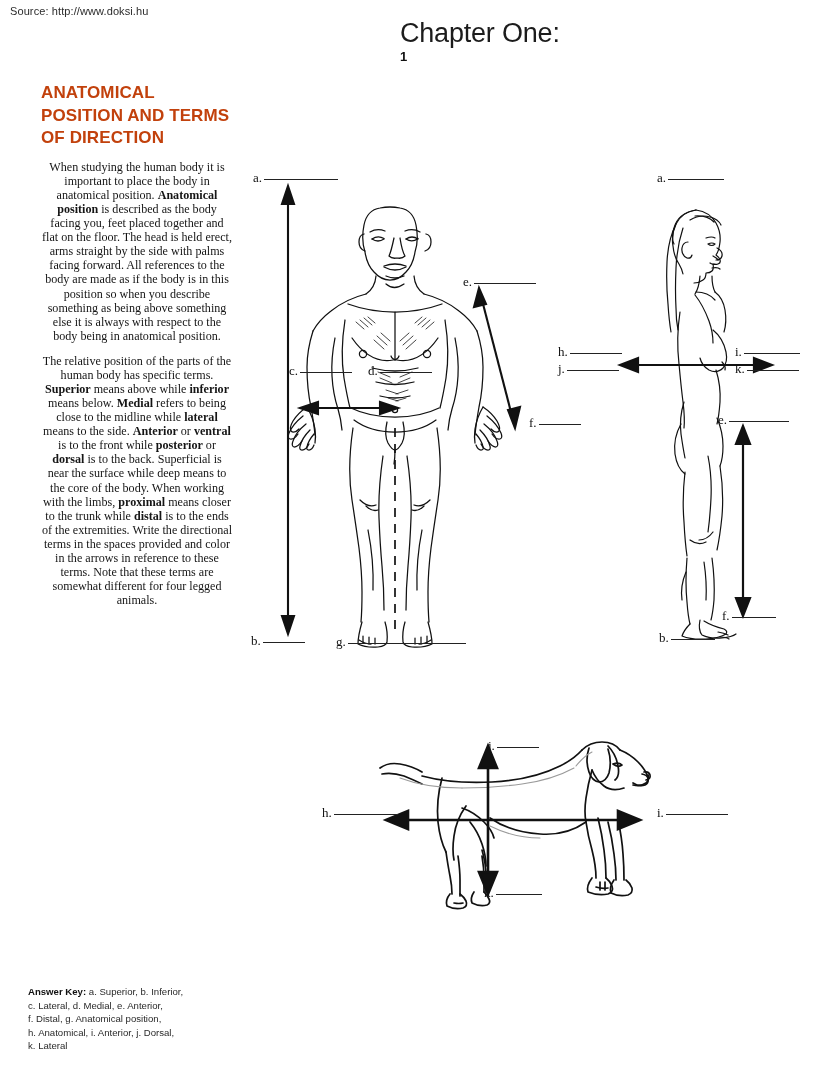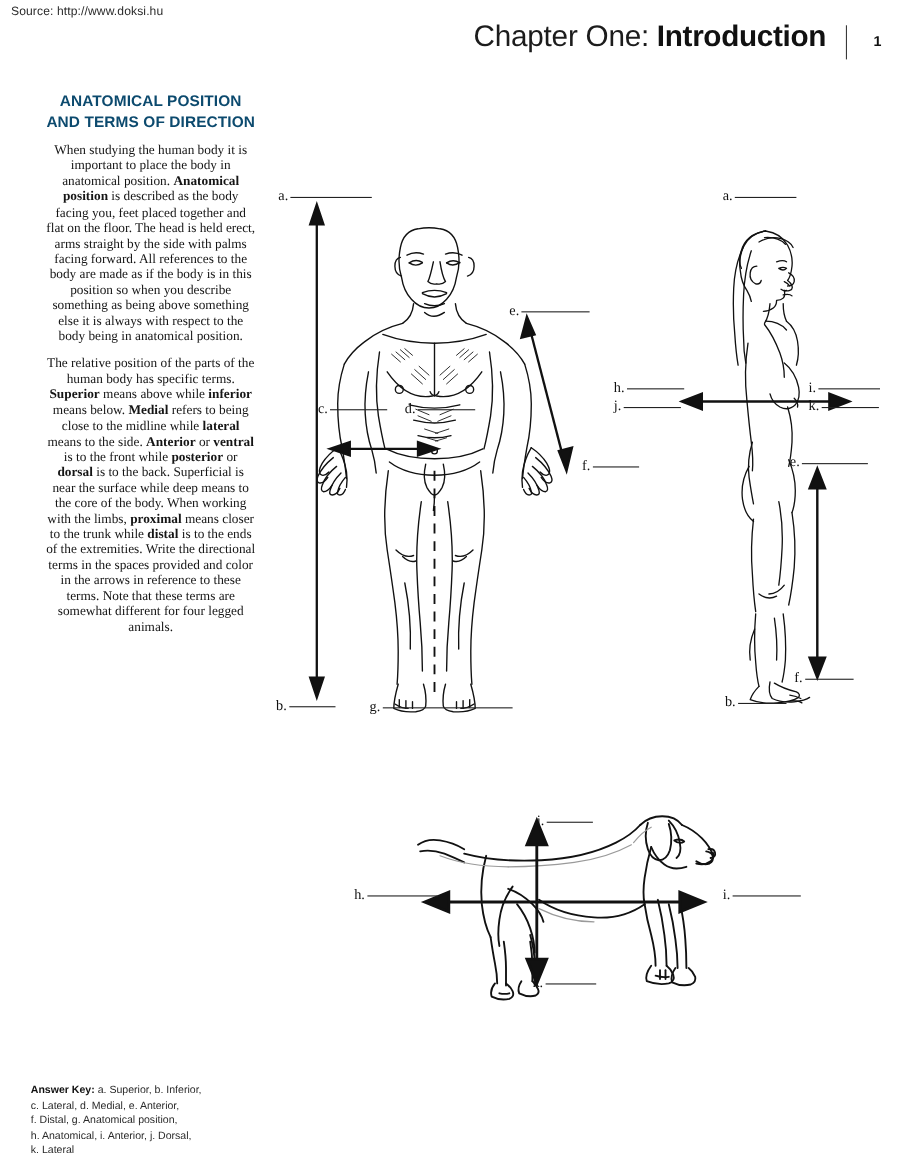--- a/index.html
+++ b/index.html
@@ -30,21 +30,22 @@
 
   
   #page-header {
     position: absolute;
     left: 400px;
     top: 18px;
     width: 420px;
     height: 40px;
     display: flex;
     align-items: baseline;
-    justify-content: flex-end;
+    justify-content: space-between;
+    flex-direction: column;
   }
   #chapter-label {
     font-family: "Liberation Sans", sans-serif;
     font-size: 27px;
     font-weight: 400;
     color: #1c1c1c;
     letter-spacing: -0.2px;
   }
   #chapter-title {
     font-family: "Liberation Sans", sans-serif;
@@ -72,27 +73,26 @@
 
   
   #text-column {
     position: absolute;
     left: 41px;
     top: 82px;
     width: 192px;
   }
   #section-heading {
     font-family: "Liberation Sans", sans-serif;
-    font-size: 14px;
+    font-size: 17px;
     font-weight: bold;
     line-height: 1.33;
-    color: #0c4a6e;
+    color: #c2410c;
     letter-spacing: 0.1px;
     margin: 0 0 10px 0;
-    text-align: center;
   }
   .body-para {
     font-family: "Liberation Serif", serif;
     font-size: 12.1px;
     line-height: 1.165;
     color: #151515;
     margin: 0 0 11px 0;
     text-align: center;
   }
   .body-para b { font-weight: bold; }
@@ -135,21 +135,20 @@
     margin-left: 2px;
   }
 </style>
 </head>
 <body>
 
 <div id="source-line">Source: http://www.doksi.hu</div>
 
 <div id="page-header">
   <span id="chapter-label">Chapter One:</span>
-  <span id="chapter-title">Introduction</span>
   <span id="header-rule"></span>
   <span id="page-number">1</span>
 </div>
 
 <div id="text-column">
   <h1 id="section-heading">ANATOMICAL POSITION AND TERMS OF DIRECTION</h1>
   <p class="body-para">When studying the human body it is important to place the body in anatomical position. <b>Anatomical position</b> is described as the body facing you, feet placed together and flat on the floor. The head is held erect, arms straight by the side with palms facing forward. All references to the body are made as if the body is in this position so when you describe something as being above something else it is always with respect to the body being in anatomical position.</p>
   <p class="body-para">The relative position of the parts of the human body has specific terms. <b>Superior</b> means above while <b>inferior</b> means below. <b>Medial</b> refers to being close to the midline while <b>lateral</b> means to the side. <b>Anterior</b> or <b>ventral</b> is to the front while <b>posterior</b> or <b>dorsal</b> is to the back. Superficial is near the surface while deep means to the core of the body. When working with the limbs, <b>proximal</b> means closer to the trunk while <b>distal</b> is to the ends of the extremities. Write the directional terms in the spaces provided and color in the arrows in reference to these terms. Note that these terms are somewhat different for four legged animals.</p>
 </div>
 

